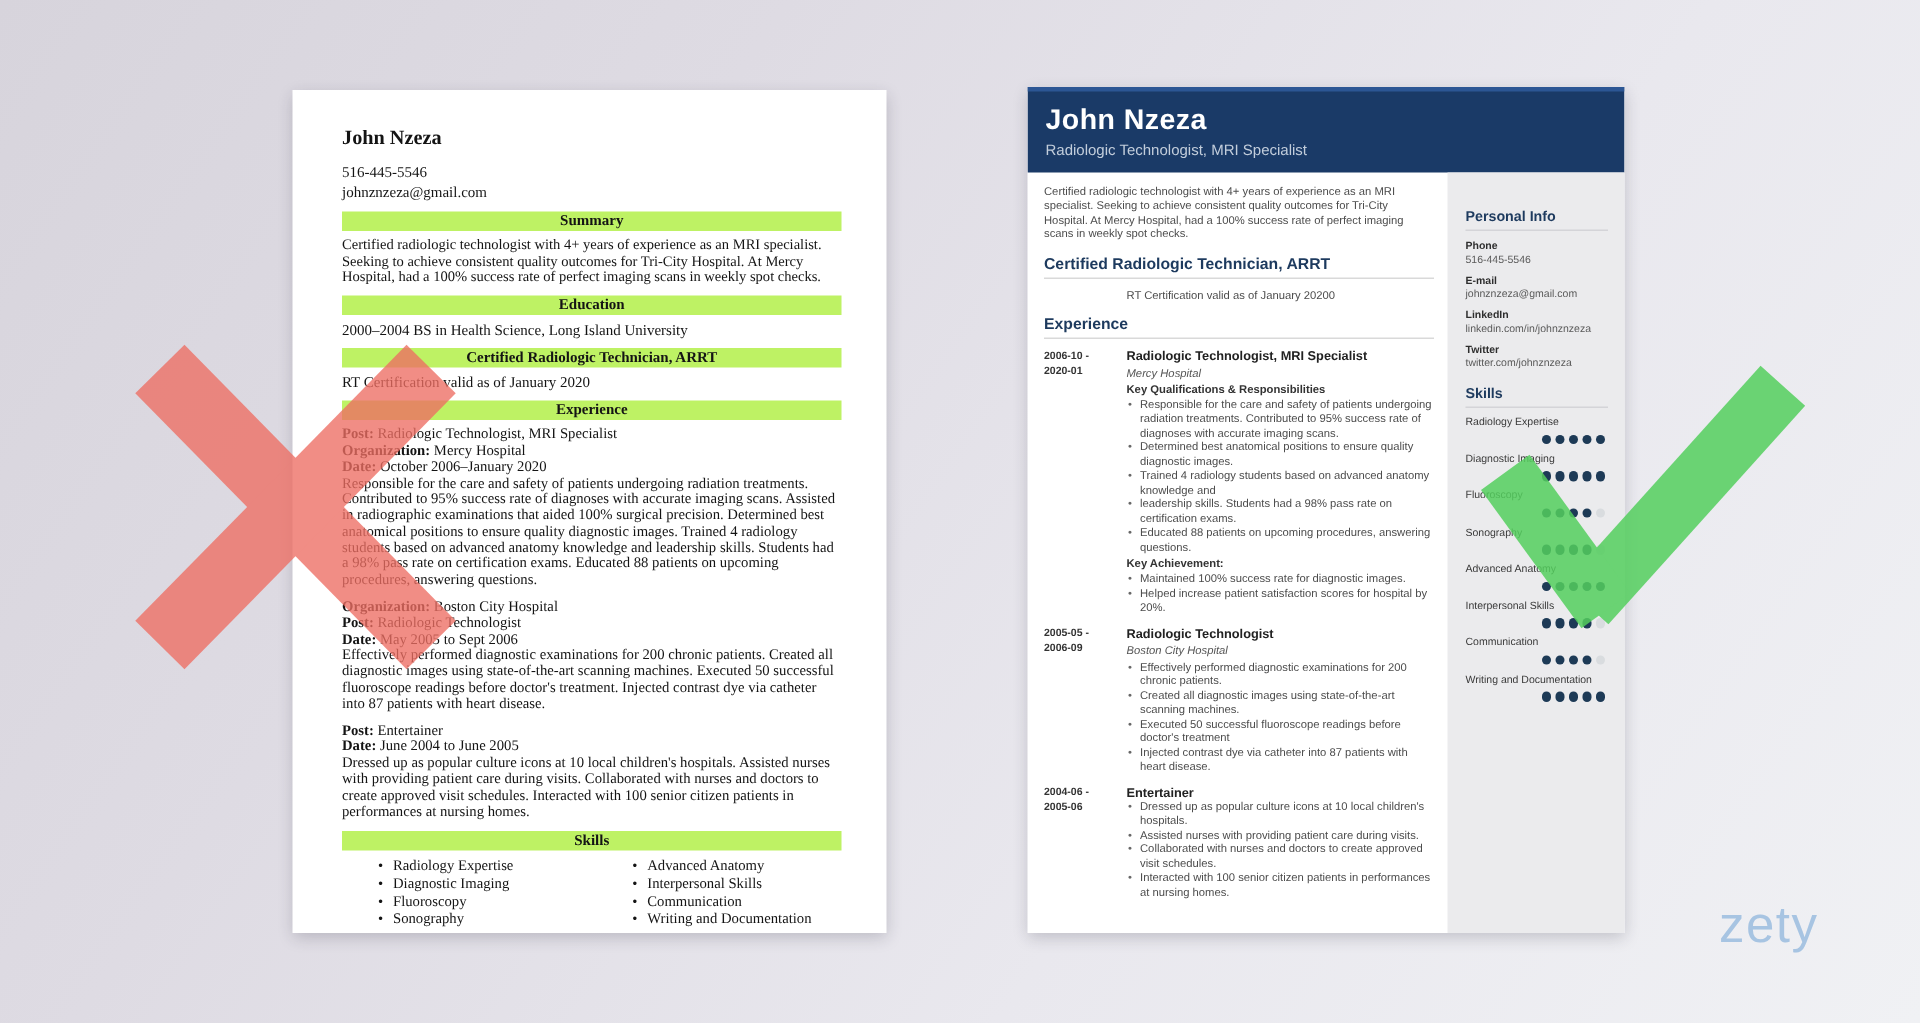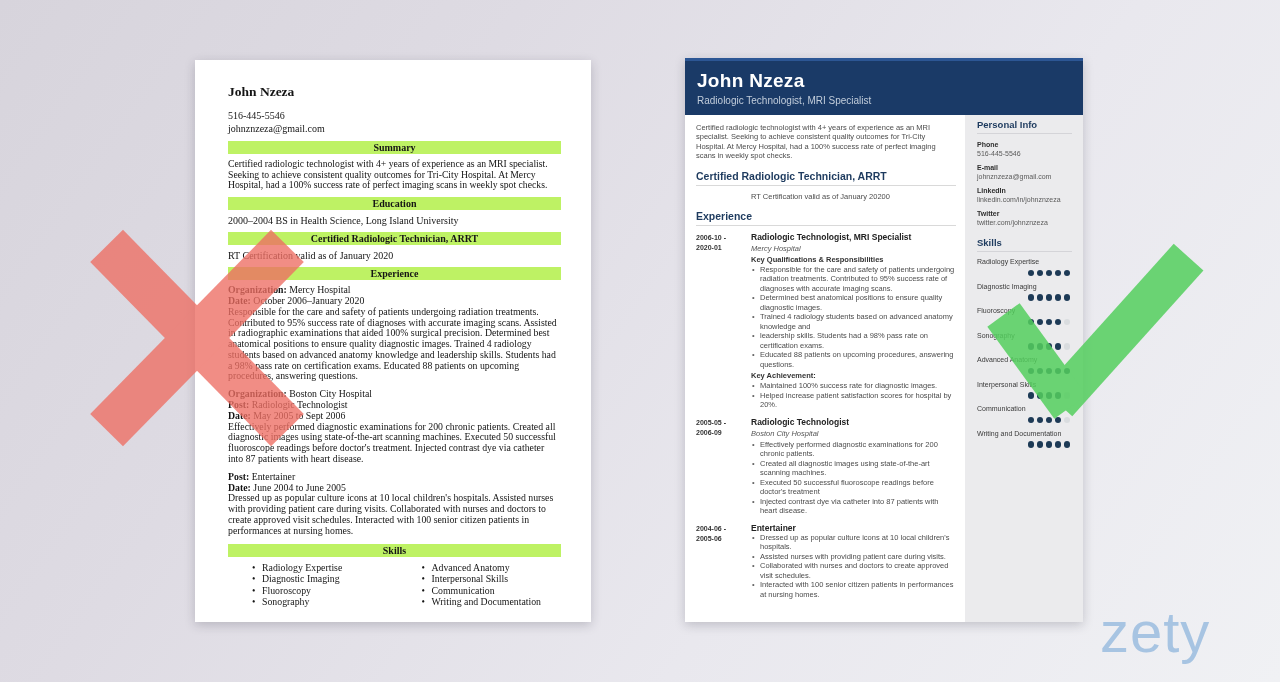--- a/index.html
+++ b/index.html
@@ -42,21 +42,21 @@
   .r-cert-line { font-size:7.5px; color:#4c4c4c; margin-left:55px; }
   .r-entry { display:flex; margin-bottom:7px; }
   .r-dates { flex:0 0 55px; font-size:7px; font-weight:bold; color:#333; line-height:10px; padding-top:1px; }
   .r-content { flex:1 1 auto; }
   .r-role { font-size:8.5px; font-weight:bold; color:#222; }
   .r-company { font-size:7.5px; font-style:italic; color:#555; margin:2px 0; }
   .r-sub { font-size:7.5px; font-weight:bold; color:#333; margin:2px 0 1px; }
   .r-ul { list-style:none; }
   .r-ul li { font-size:7.5px; line-height:9.5px; color:#4c4c4c; position:relative; padding-left:9px; }
   .r-ul li::before { content:"•"; position:absolute; left:1px; color:#666; }
-  .r-aside { flex:1 1 auto; background:#ebebed; padding:4px 11px 0 12px; }
+  .r-aside { flex:1 1 auto; background:#ebebed; padding:24px 11px 0 12px; }
   .r-h3 { font-size:9.5px; font-weight:bold; color:#1d3a5e; border-bottom:1px solid #d4d4d8;
     padding-bottom:3px; margin-bottom:6px; }
   .r-h3.skills { margin-top:11px; }
   .r-field-label { font-size:7px; font-weight:bold; color:#2e2e2e; margin-top:7px; }
   .r-field-value { font-size:7px; color:#5a5a5a; margin-top:2px; }
   .r-skill { margin-bottom:6.5px; }
   .r-skill-name { font-size:7px; color:#3a3a3a; }
   .r-dots { display:flex; justify-content:flex-end; gap:2.5px; margin-top:4.5px; padding-right:2px; }
   .dot { width:6.5px; height:6.5px; border-radius:50%; background:#d9dcdf; }
   .dot.filled { background:#1d3a56; }
@@ -64,21 +64,21 @@
   
   .x-mark { position:absolute; left:105px; top:245px; width:184px; height:186px; opacity:.78; }
   .x-mark .xbar { position:absolute; left:-37px; top:70px; width:258px; height:46px; background:#ee6e63; }
   .x-mark .b1 { transform:rotate(45.5deg); }
   .x-mark .b2 { transform:rotate(-45.5deg); }
   .check-mark { position:absolute; left:990px; top:240px; width:220px; height:180px; opacity:.85; }
   .check-mark .arm { position:absolute; background:#54cf5e; }
   .check-mark .long  { width:196px; height:40px; left:35px;  top:70px;  transform:rotate(-48deg); }
   .check-mark .short { width:114px; height:40px; left:-10px; top:101px; transform:rotate(54deg); }
 
-  .brand { position:absolute; left:1100px; top:598px; font-size:58px; font-weight:400;
+  .brand { position:absolute; left:1146px; top:598px; font-size:34px; font-weight:400;
     color:#a7c4e2; letter-spacing:1px; }
 </style>
 </head>
 <body>
 
 <div class="stage">
 
   <div class="page left-page">
     <div class="lp-name">John Nzeza</div>
     <div class="lp-contact">
@@ -91,20 +91,21 @@
 
     <div class="lp-bar">Education</div>
     <div class="lp-line">2000–2004  BS in Health Science, Long Island University</div>
 
     <div class="lp-bar">Certified Radiologic Technician, ARRT</div>
     <div class="lp-line">RT Certification valid as of January 2020</div>
 
     <div class="lp-bar">Experience</div>
 
     <div class="lp-job">
+      <div><span class="lbl">Post:</span> <span>Radiologic Technologist, MRI Specialist</span></div>
       <div><span class="lbl">Organization:</span> <span>Mercy Hospital</span></div>
       <div><span class="lbl">Date:</span> <span>October 2006–January 2020</span></div>
       <div>Responsible for the care and safety of patients undergoing radiation treatments. Contributed to 95% success rate of diagnoses with accurate imaging scans. Assisted in radiographic examinations that aided 100% surgical precision. Determined best anatomical positions to ensure quality diagnostic images. Trained 4 radiology students based on advanced anatomy knowledge and leadership skills. Students had a 98% pass rate on certification exams. Educated 88 patients on upcoming procedures, answering questions.</div>
     </div>
 
     <div class="lp-job">
       <div><span class="lbl">Organization:</span> <span>Boston City Hospital</span></div>
       <div><span class="lbl">Post:</span> <span>Radiologic Technologist</span></div>
       <div><span class="lbl">Date:</span> <span>May 2005 to Sept 2006</span></div>
       <div>Effectively performed diagnostic examinations for 200 chronic patients. Created all diagnostic images using state-of-the-art scanning machines. Executed 50 successful fluoroscope readings before doctor's treatment. Injected contrast dye via catheter into 87 patients with heart disease.</div>

